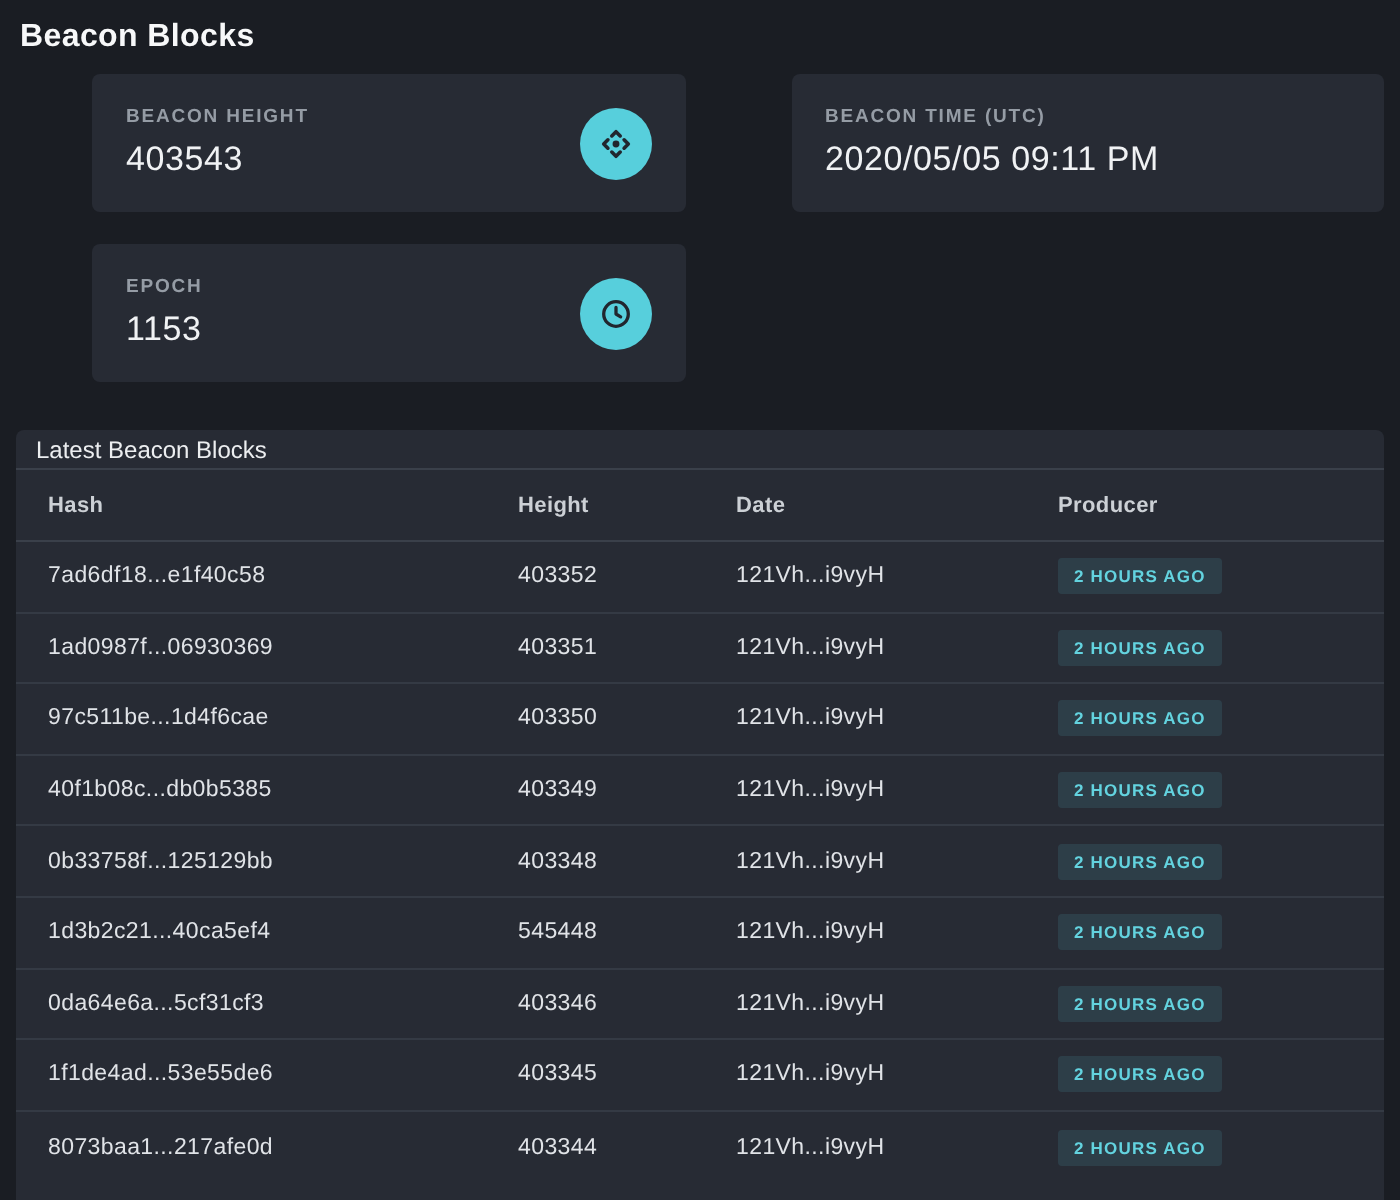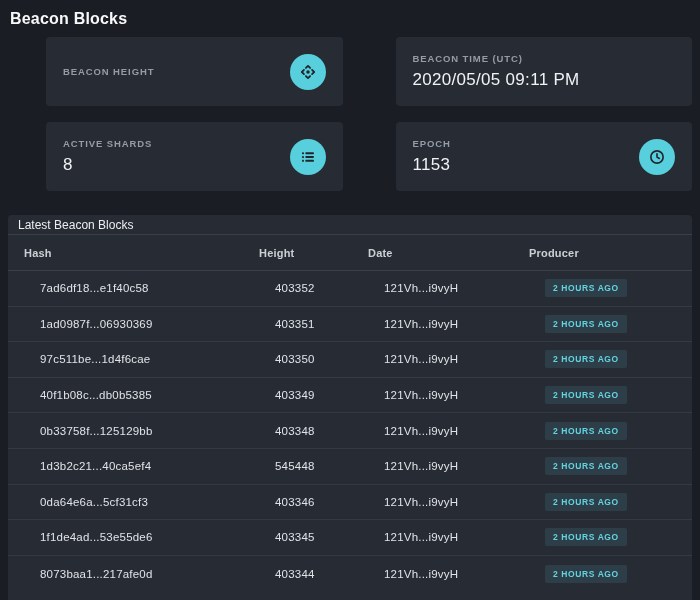--- a/index.html
+++ b/index.html
@@ -93,21 +93,20 @@
   .trow {
     height: 35.6px;
     border-bottom: 1px solid #343a44;
   }
   .trow:last-child { border-bottom: none; }
   .td {
     font-size: 11.5px;
     color: #e0e3e7;
     letter-spacing: 0.2px;
     white-space: nowrap;
-    margin-left: 16px;
   }
   .td.link { cursor: pointer; }
   .badge {
     display: inline-block;
     background: rgba(87, 207, 220, 0.12);
     color: #63d3df;
     font-size: 8.5px;
     font-weight: 700;
     letter-spacing: 0.6px;
     text-transform: uppercase;
@@ -118,20 +117,21 @@
 </head>
 <body>
 
 <h1 class="page-title">Beacon Blocks</h1>
 
 <div class="cards">
 
   <div class="card">
     <div>
       <div class="card-label">BEACON HEIGHT</div>
+      <div class="card-value">403543</div>
     </div>
     <div class="icon-circle">
       <svg width="18" height="18" viewBox="0 0 24 24">
         <g stroke="#21262e" stroke-width="2.4" fill="none" stroke-linecap="round" stroke-linejoin="round">
           <path d="M9.2 6.6 L12 3.8 L14.8 6.6"></path>
           <path d="M9.2 17.4 L12 20.2 L14.8 17.4"></path>
           <path d="M6.6 9.2 L3.8 12 L6.6 14.8"></path>
           <path d="M17.4 9.2 L20.2 12 L17.4 14.8"></path>
         </g>
         <circle cx="12" cy="12" r="2.3" fill="#21262e"></circle>
@@ -139,36 +139,20 @@
     </div>
   </div>
 
   <div class="card">
     <div>
       <div class="card-label">BEACON TIME (UTC)</div>
       <div class="card-value">2020/05/05 09:11 PM</div>
     </div>
   </div>
 
-  <div class="card">
-    <div>
-      <div class="card-label">ACTIVE SHARDS</div>
-      <div class="card-value">8</div>
-    </div>
-    <div class="icon-circle">
-      <svg width="18" height="18" viewBox="0 0 24 24" fill="#21262e">
-        <rect x="4" y="5.6" width="2.6" height="2.6" rx="0.6"></rect>
-        <rect x="8.4" y="5.6" width="11.6" height="2.6" rx="1.2"></rect>
-        <rect x="4" y="10.7" width="2.6" height="2.6" rx="0.6"></rect>
-        <rect x="8.4" y="10.7" width="11.6" height="2.6" rx="1.2"></rect>
-        <rect x="4" y="15.8" width="2.6" height="2.6" rx="0.6"></rect>
-        <rect x="8.4" y="15.8" width="11.6" height="2.6" rx="1.2"></rect>
-      </svg>
-    </div>
-  </div>
 
   <div class="card">
     <div>
       <div class="card-label">EPOCH</div>
       <div class="card-value">1153</div>
     </div>
     <div class="icon-circle">
       <svg width="18" height="18" viewBox="0 0 24 24" fill="none">
         <circle cx="12" cy="12" r="8.2" stroke="#21262e" stroke-width="2.2"></circle>
         <path d="M12 7.6 V12 L15.1 13.9" stroke="#21262e" stroke-width="2.2" stroke-linecap="round" stroke-linejoin="round"></path>

